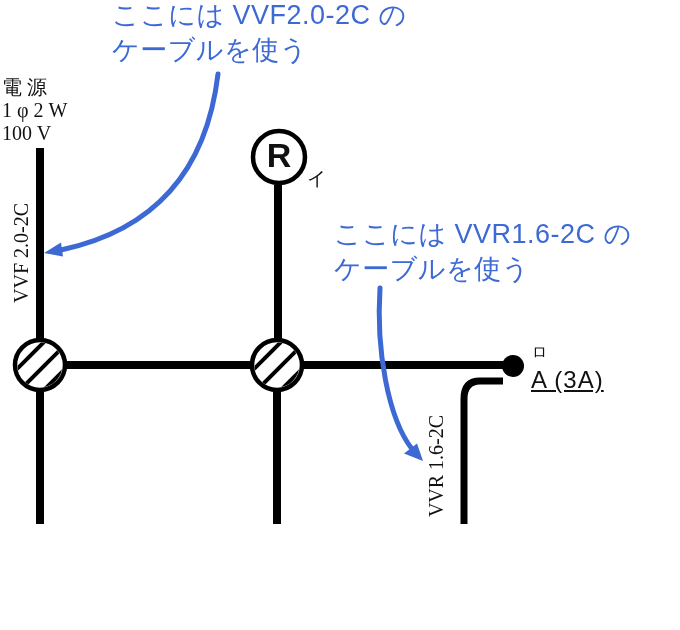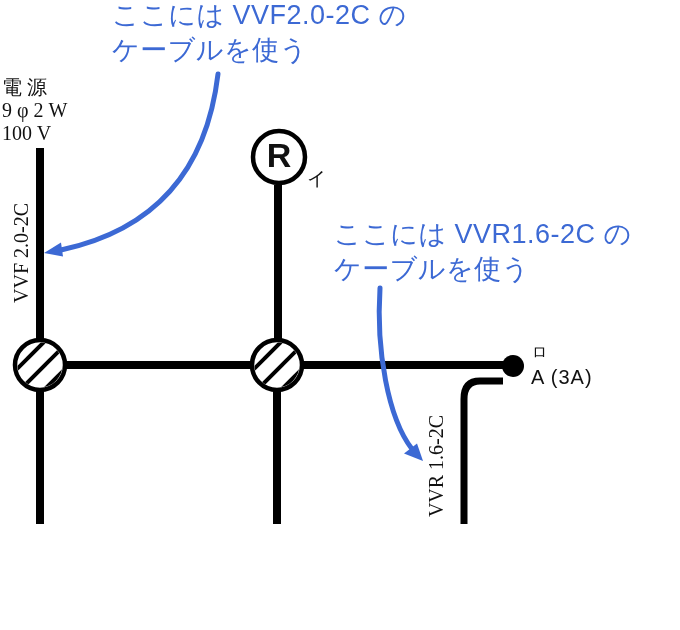--- a/index.html
+++ b/index.html
@@ -43,22 +43,22 @@
   .receptacle-letter {
     left:279px; top:157px;
     transform: translate(-50%,-54%);
     font-size:34px; font-weight:600; color:#111;
     font-family:"Liberation Sans", sans-serif;
   }
   .tag { font-size:19px; color:#111; }
   .tag-i-receptacle { left:307px; top:166px; }
   .tag-i-switch     { left:57px;  top:588px; }
   .tag-ro-auto      { left:532px; top:343px; font-size:15px; }
-  .auto-rating      { left:531px; top:366px; font-size:20px; letter-spacing:1px;
-                      font-family:"Liberation Sans", sans-serif; }
+  .auto-rating      { left:531px; top:366px; font-size:24px; letter-spacing:1px;
+                      font-family:"Liberation Sans", sans-serif;text-decoration:underline; }
   .tag-ro-ceiling   { left:485px; top:587px; font-size:15px; }
   .omitted-label    { left:471px; top:539px; font-size:22px; letter-spacing:5px; color:#111; }
 </style>
 </head>
 <body>
 
 <div id="stage">
 
   <svg id="wires" width="680" height="630" viewBox="0 0 680 630">
     <defs>
@@ -140,21 +140,21 @@
     <span style="display:block">ここには VVF2.0-2C の</span>
     <span style="display:block">ケーブルを使う</span>
   </div>
   <div class="label annotation ann-vvr">
     <span style="display:block">ここには VVR1.6-2C の</span>
     <span style="display:block">ケーブルを使う</span>
   </div>
 
   <div class="label serif power-label">
     <span style="display:block">電 源</span>
-    <span style="display:block">9 φ 2 W</span>
+    <span style="display:block">1 φ 2 W</span>
     <span style="display:block">100 V</span>
   </div>
 
   <div class="label serif cable-label vvf-cable-label">VVF 2.0-2C</div>
   <div class="label serif cable-label vvr-cable-label">VVR 1.6-2C</div>
 
   <div class="label receptacle-letter">R</div>
   <div class="label serif tag tag-i-receptacle">イ</div>
   <div class="label serif tag tag-i-switch">イ</div>
   <div class="label serif tag tag-ro-auto">ロ</div>

